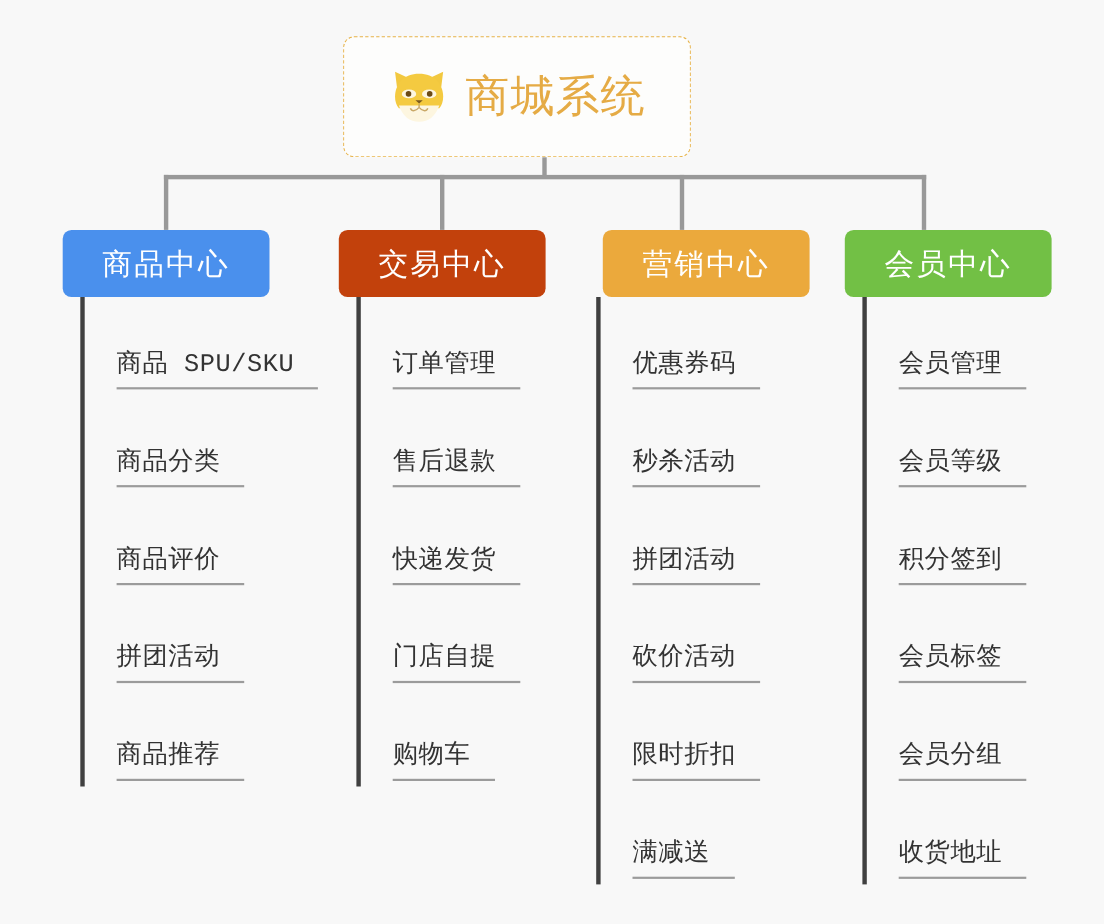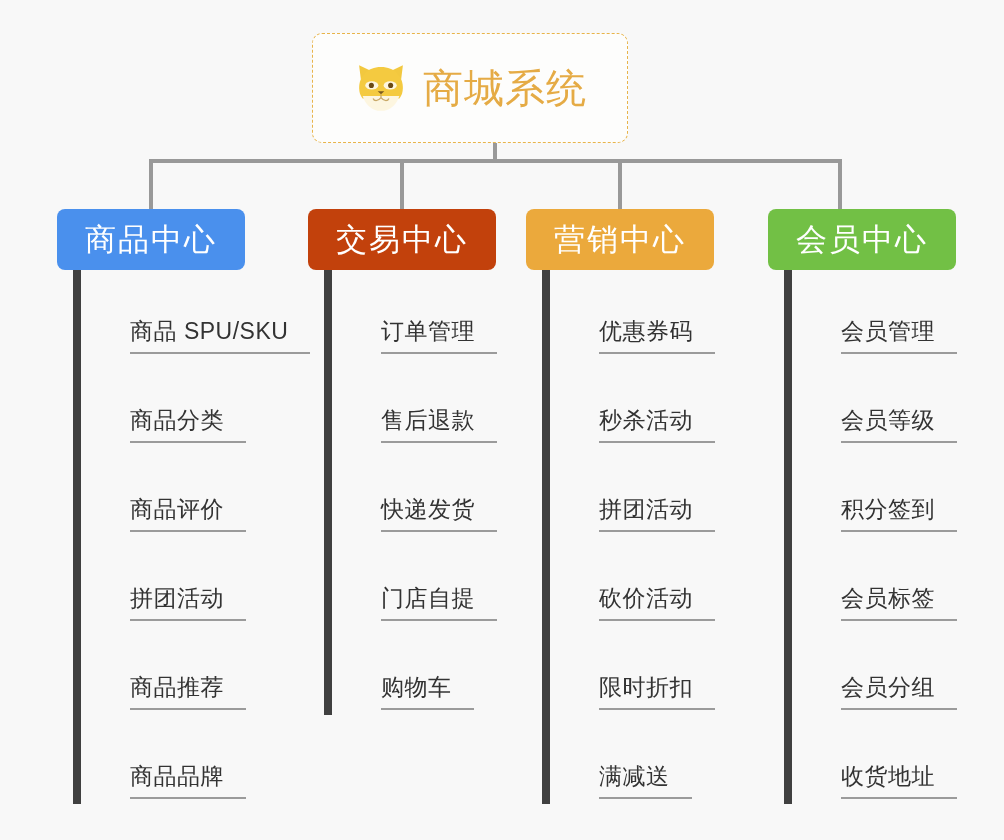--- a/index.html
+++ b/index.html
@@ -83,32 +83,33 @@
   }
 
   .branch-header {
     width: 188px;
     height: 61px;
     border-radius: 8px;
     display: flex;
     align-items: center;
     justify-content: center;
     color: #ffffff;
-    font-size: 31px;
+    font-size: 27px;
     letter-spacing: 2px;
     font-weight: 400;
     white-space: nowrap;
   }
 
   .leaf-list {
     position: relative;
     margin-top: 0;
-    padding-left: 32px;
-    border-left: 8px solid #404040;
+    padding-left: 12px;
+    border-left: 4px solid #404040;
     margin-left: 16px;
+    font-family: Liberation Mono, monospace;
   }
 
   .leaf-item {
     position: relative;
     height: 89px;
     display: flex;
     align-items: flex-end;
     padding-left: 17px;
     padding-bottom: 5px;
   }
@@ -172,23 +173,20 @@
         </div>
       <div class="leaf-item">
           <span class="leaf-label">商品评价</span>
         </div>
       <div class="leaf-item">
           <span class="leaf-label">拼团活动</span>
         </div>
       <div class="leaf-item">
           <span class="leaf-label">商品推荐</span>
         </div>
-      <div class="leaf-item">
-          <span class="leaf-label">商品品牌</span>
-        </div>
     </div>
   </div>
 
   <div class="column" style="left:308px;">
     <div class="branch-header" style="background-color: #c2410c;">交易中心</div>
     <div class="leaf-list">
       <div class="leaf-item">
           <span class="leaf-label">订单管理</span>
         </div>
       <div class="leaf-item">
@@ -200,21 +198,21 @@
       <div class="leaf-item">
           <span class="leaf-label">门店自提</span>
         </div>
       <div class="leaf-item">
           <span class="leaf-label">购物车</span>
         </div>
     </div>
   </div>
 
   <div class="column" style="left:526px;">
-    <div class="branch-header" style="background-color: rgb(235, 169, 60);">营销中心</div>
+    <div class="branch-header" style="background-color: rgb(235, 169, 60); margin-left: 22px;">营销中心</div>
     <div class="leaf-list">
       <div class="leaf-item">
           <span class="leaf-label">优惠券码</span>
         </div>
       <div class="leaf-item">
           <span class="leaf-label">秒杀活动</span>
         </div>
       <div class="leaf-item">
           <span class="leaf-label">拼团活动</span>
         </div>

